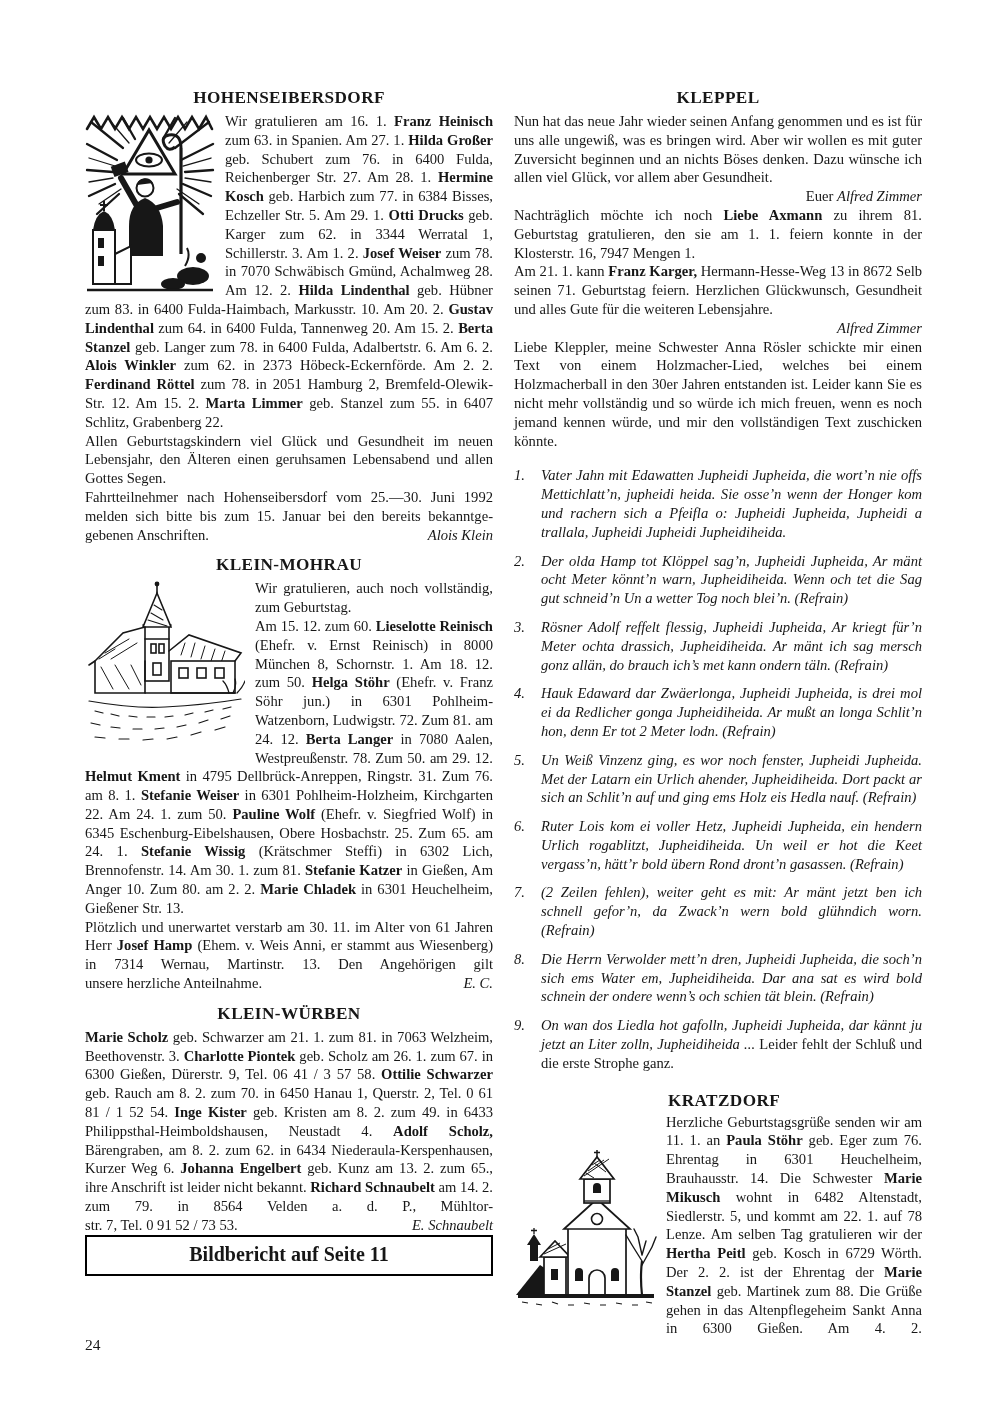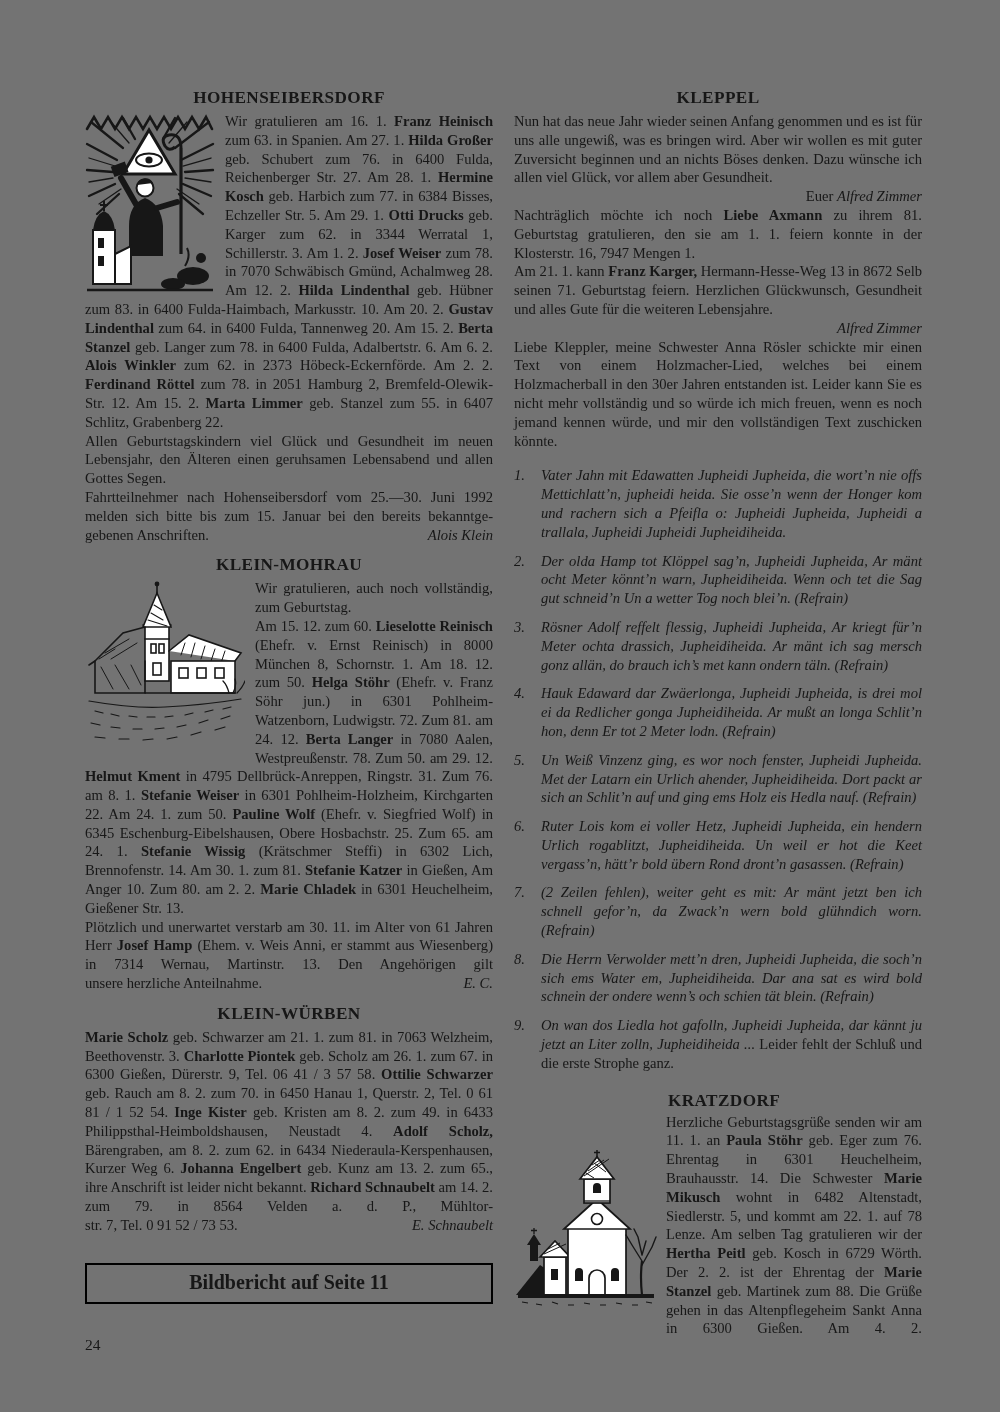--- a/index.html
+++ b/index.html
@@ -1,36 +1,36 @@
 <!DOCTYPE html>
 <html><head>
 <meta charset="utf-8">
 <style>
   html,body{margin:0;padding:0;background:#e8e8e8;}
-  .page{position:relative;width:1000px;height:1412px;background:#737373;overflow:hidden;
+  .page{position:relative;width:1000px;height:1412px;background:#ffffff;overflow:hidden;
         box-sizing:border-box;padding:88px 100px 0 85px;
         font-family:"Liberation Serif","DejaVu Serif",serif;color:#171717;}
   .cols{display:flex;gap:21px;}
   .col{width:408px;flex:none;}
   .flow::after{content:"";display:block;clear:both;}
   .heading{font-size:17.2px;font-weight:bold;text-align:center;margin:0 0 4px 0;letter-spacing:.4px;}
   p.jp{margin:0;text-align:justify;font-size:14.6px;line-height:18.8px;}
   p.cont{text-align-last:justify;}
   .sigline{display:flex;justify-content:space-between;font-size:14.6px;line-height:18.8px;}
   .sig{font-style:italic;}
   .sigright{text-align:right;font-style:italic;font-size:14.6px;line-height:18.8px;}
   .float-img{float:left;margin:2px 10px 4px 0;}
   .sec{margin-top:11px;}
   .gap{margin-top:16px;}
   .tightgap{margin-top:5px;}
   .songs{margin-top:16px;}
   .song{display:flex;margin-bottom:10px;font-size:14.6px;line-height:18.8px;}
   .song .num{width:27px;flex:none;font-style:italic;}
   .song .txt{flex:1;text-align:justify;}
-  .notice-box{border:2.5px solid #000;margin-top:28px;padding:6px 0 8px 0;text-align:center;
+  .notice-box{border:2.5px solid #000;margin-top:0;padding:6px 0 8px 0;text-align:center;
               font-weight:bold;font-size:20px;}
   .pagenum{position:absolute;left:85px;top:1336px;font-size:15.5px;}
   .kratz{display:flex;margin-top:18px;}
   .kratz-left{width:152px;flex:none;}
   .kratz-left svg{margin-top:58px;}
   .kratz-right{flex:1;}
   .kratz-right .heading{text-align:left;margin:0 0 2px 2px;}
   svg{display:block;}
 </style>
 </head>

